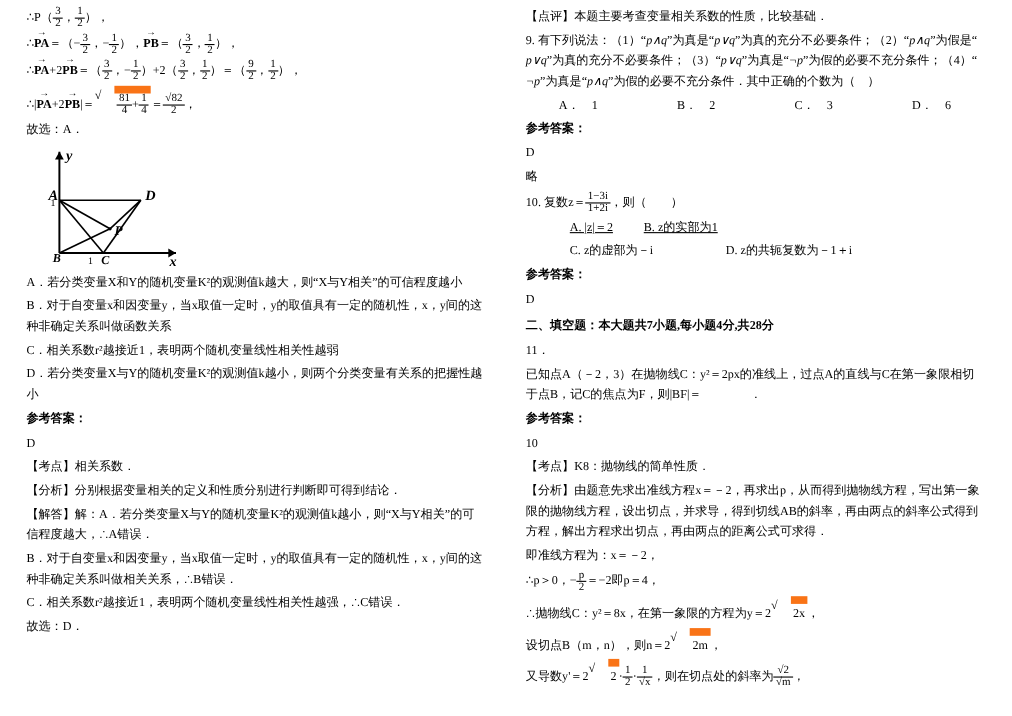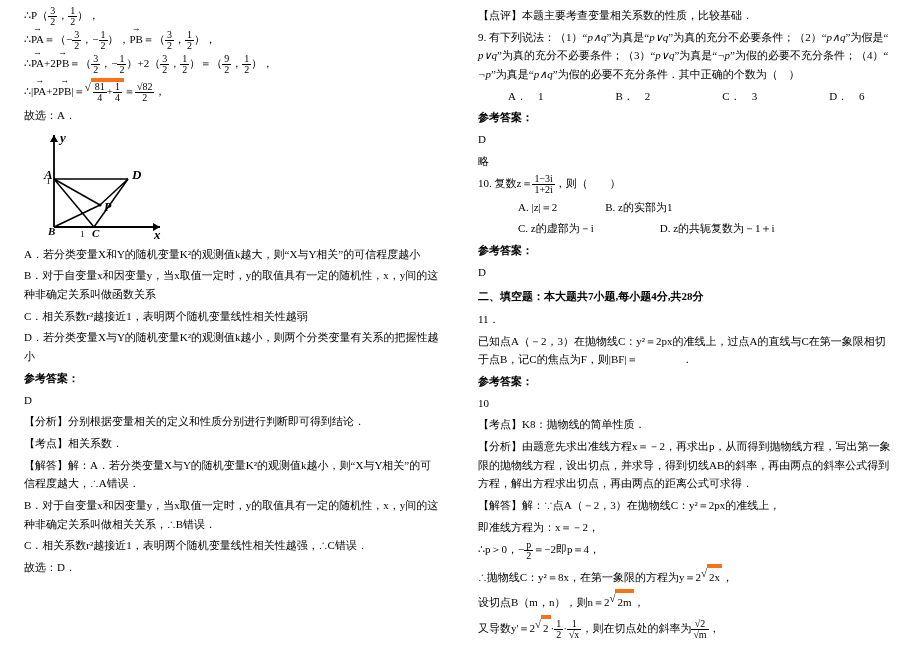--- a/index.html
+++ b/index.html
@@ -41,26 +41,26 @@
     display: inline-block;
     vertical-align: middle;
     text-align: center;
     line-height: 1;
     font-size: 10px;
   }
   .frac .num { display:block; border-bottom:1px solid #000; padding:0 2px;}
   .frac .den { display:block; padding:0 2px;}
   .sqrt {
     display:inline-block;
-    border-top:4px solid #f97316;
+    border-top:7px solid #f97316;
     padding:0 2px;
-    margin-left:0;
+    margin-left:12px;
   }
   .radic { display:inline-block; vertical-align:top;}
-  .vec { display:inline-block; position:relative;}
+  .vec { display:inline-block; position:relative;font-weight:bold;}
   .vec::before { content:"→"; position:absolute; top:-9px; left:0; right:0; text-align:center; font-size:9px;}
   svg { display:block; }
   .section-title { font-weight:bold; margin:6px 0 4px 0; }
 </style>
 </head>
 <body>
 
 <div class="page">
 
   <div class="col">
@@ -95,22 +95,22 @@
         <circle cx="68" cy="76" r="1.5" fill="#000"></circle>
       </svg>
     </div>
 
     <div class="line">A．若分类变量X和Y的随机变量K²的观测值k越大，则“X与Y相关”的可信程度越小</div>
     <div class="line">B．对于自变量x和因变量y，当x取值一定时，y的取值具有一定的随机性，x，y间的这种非确定关系叫做函数关系</div>
     <div class="line">C．相关系数r²越接近1，表明两个随机变量线性相关性越弱</div>
     <div class="line">D．若分类变量X与Y的随机变量K²的观测值k越小，则两个分类变量有关系的把握性越小</div>
     <div class="line bold">参考答案：</div>
     <div class="line">D</div>
+    <div class="line">【考点】相关系数．</div>
     <div class="line">【分析】分别根据变量相关的定义和性质分别进行判断即可得到结论．</div>
-    <div class="line">【考点】相关系数．</div>
     <div class="line">【解答】解：A．若分类变量X与Y的随机变量K²的观测值k越小，则“X与Y相关”的可信程度越大，∴A错误．</div>
     <div class="line">B．对于自变量x和因变量y，当x取值一定时，y的取值具有一定的随机性，x，y间的这种非确定关系叫做相关关系，∴B错误．</div>
     <div class="line">C．相关系数r²越接近1，表明两个随机变量线性相关性越强，∴C错误．</div>
     <div class="line">故选：D．</div>
   </div>
 
   <div class="col col-right">
     <div class="line">【点评】本题主要考查变量相关系数的性质，比较基础．</div>
 
     <div class="line">9. 有下列说法：（1）“<span class="formula-img">p∧q</span>”为真是“<span class="formula-img">p∨q</span>”为真的充分不必要条件；（2）“<span class="formula-img">p∧q</span>”为假是“<span class="formula-img">p∨q</span>”为真的充分不必要条件；（3）“<span class="formula-img">p∨q</span>”为真是“<span class="formula-img">¬p</span>”为假的必要不充分条件；（4）“<span class="formula-img">¬p</span>”为真是“<span class="formula-img">p∧q</span>”为假的必要不充分条件．其中正确的个数为（　）</div>
@@ -118,39 +118,38 @@
       <span>A．　1</span>
       <span>B．　2</span>
       <span>C．　3</span>
       <span>D．　6</span>
     </div>
     <div class="line bold">参考答案：</div>
     <div class="line">D</div>
     <div class="line">略</div>
 
     <div class="line">10. 复数z＝<span class="frac"><span class="num">1−3i</span><span class="den">1+2i</span></span>，则（　　）</div>
-    <div class="line" style="display:flex;gap:48px;padding-left:40px;">
+    <div class="line" style="display:flex;gap:28px;padding-left:40px;text-decoration:underline;">
       <span>A. |z|＝2</span>
       <span>B. z的实部为1</span>
     </div>
     <div class="line" style="display:flex;gap:66px;padding-left:40px;">
       <span>C. z的虚部为－i</span>
       <span>D. z的共轭复数为－1＋i</span>
     </div>
     <div class="line bold">参考答案：</div>
     <div class="line">D</div>
 
     <div class="section-title">二、填空题：本大题共7小题,每小题4分,共28分</div>
 
     <div class="line">11．</div>
     <div class="line">已知点A（－2，3）在抛物线C：y²＝2px的准线上，过点A的直线与C在第一象限相切于点B，记C的焦点为F，则|BF|＝　　　　．</div>
     <div class="line bold">参考答案：</div>
     <div class="line">10</div>
     <div class="line">【考点】K8：抛物线的简单性质．</div>
     <div class="line">【分析】由题意先求出准线方程x＝－2，再求出p，从而得到抛物线方程，写出第一象限的抛物线方程，设出切点，并求导，得到切线AB的斜率，再由两点的斜率公式得到方程，解出方程求出切点，再由两点的距离公式可求得．</div>
-    <div class="line">【解答】解：∵点A（－2，3）在抛物线C：y²＝2px的准线上，</div>
     <div class="line">即准线方程为：x＝－2，</div>
     <div class="line">∴p＞0，−<span class="frac"><span class="num">p</span><span class="den">2</span></span>＝−2即p＝4，</div>
     <div class="line">∴抛物线C：y²＝8x，在第一象限的方程为y＝2<span class="radic">√</span><span class="sqrt">2x</span>，</div>
     <div class="line">设切点B（m，n），则n＝2<span class="radic">√</span><span class="sqrt">2m</span>，</div>
     <div class="line">又导数y'＝2<span class="radic">√</span><span class="sqrt">2</span>·<span class="frac"><span class="num">1</span><span class="den">2</span></span>·<span class="frac"><span class="num">1</span><span class="den">√x</span></span>，则在切点处的斜率为<span class="frac"><span class="num">√2</span><span class="den">√m</span></span>，</div>
   </div>
 </div>
 
 </body></html>

